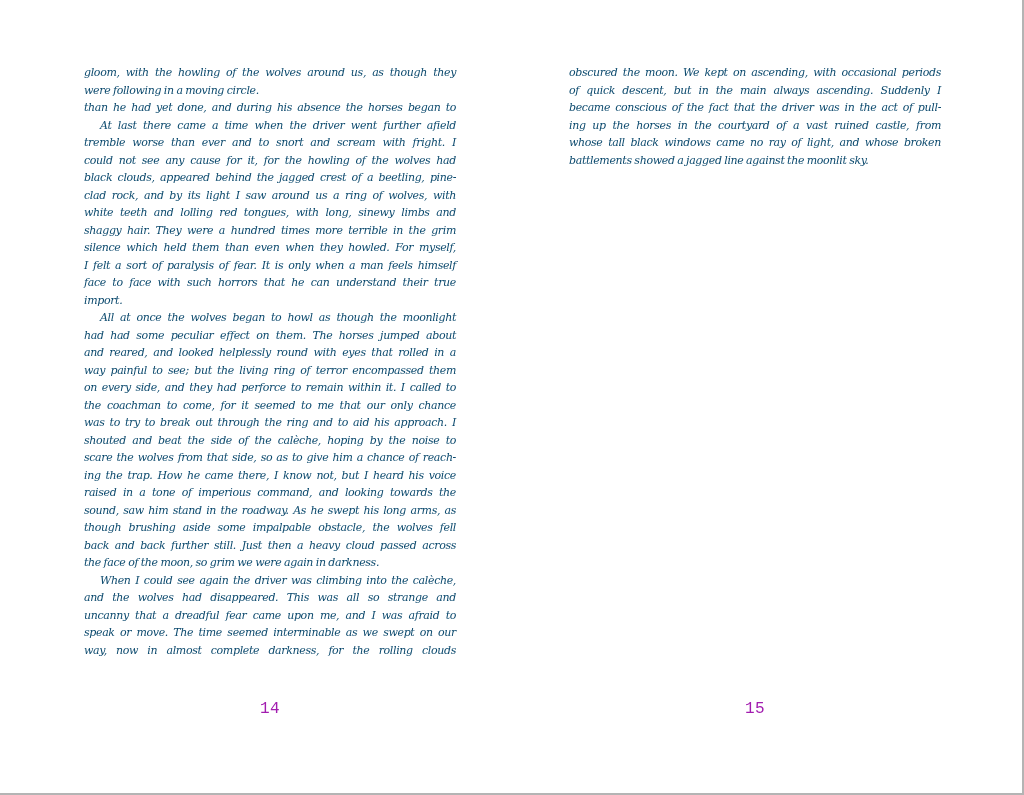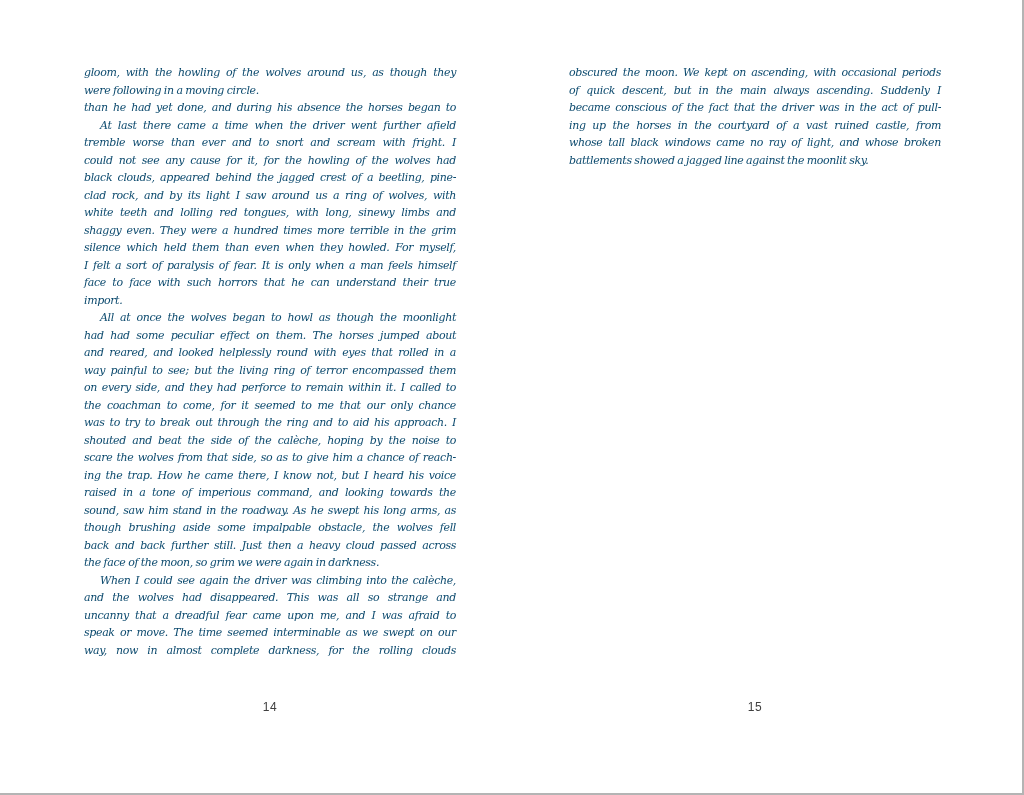--- a/index.html
+++ b/index.html
@@ -54,23 +54,23 @@
     }
     .line.last {
       text-align-last: left;
     }
     .para-start {
       text-indent: 16px;
     }
     .folio {
       position: absolute;
       top: 700px;
-      font-family: Liberation Sans, sans-serif;
-      font-size: 12px;
-      color: #404040;
+      font-family: Liberation Mono, monospace;
+      font-size: 16px;
+      color: #a21caf;
       width: 40px;
       text-align: center;
       letter-spacing: 0.5px;
     }
     .page-left .folio { left: 250px; }
     .page-right .folio { left: 224px; }
   </style>
 </head>
 <body>
 
@@ -79,21 +79,21 @@
     <div class="text-block" id="left-text">
         <span class="line">gloom, with the howling of the wolves around us, as though they</span>
         <span class="line last">were following in a moving circle.</span>
         <span class="line">than he had yet done, and during his absence the horses began to</span>
         <span class="line para-start">At last there came a time when the driver went further afield</span>
         <span class="line">tremble worse than ever and to snort and scream with fright. I</span>
         <span class="line">could not see any cause for it, for the howling of the wolves had</span>
         <span class="line">black clouds, appeared behind the jagged crest of a beetling, pine-</span>
         <span class="line">clad rock, and by its light I saw around us a ring of wolves, with</span>
         <span class="line">white teeth and lolling red tongues, with long, sinewy limbs and</span>
-        <span class="line">shaggy even. They were a hundred times more terrible in the grim</span>
+        <span class="line">shaggy hair. They were a hundred times more terrible in the grim</span>
         <span class="line">silence which held them than even when they howled. For myself,</span>
         <span class="line">I felt a sort of paralysis of fear. It is only when a man feels himself</span>
         <span class="line">face to face with such horrors that he can understand their true</span>
         <span class="line last">import.</span>
         <span class="line para-start">All at once the wolves began to howl as though the moonlight</span>
         <span class="line">had had some peculiar effect on them. The horses jumped about</span>
         <span class="line">and reared, and looked helplessly round with eyes that rolled in a</span>
         <span class="line">way painful to see; but the living ring of terror encompassed them</span>
         <span class="line">on every side, and they had perforce to remain within it. I called to</span>
         <span class="line">the coachman to come, for it seemed to me that our only chance</span>

